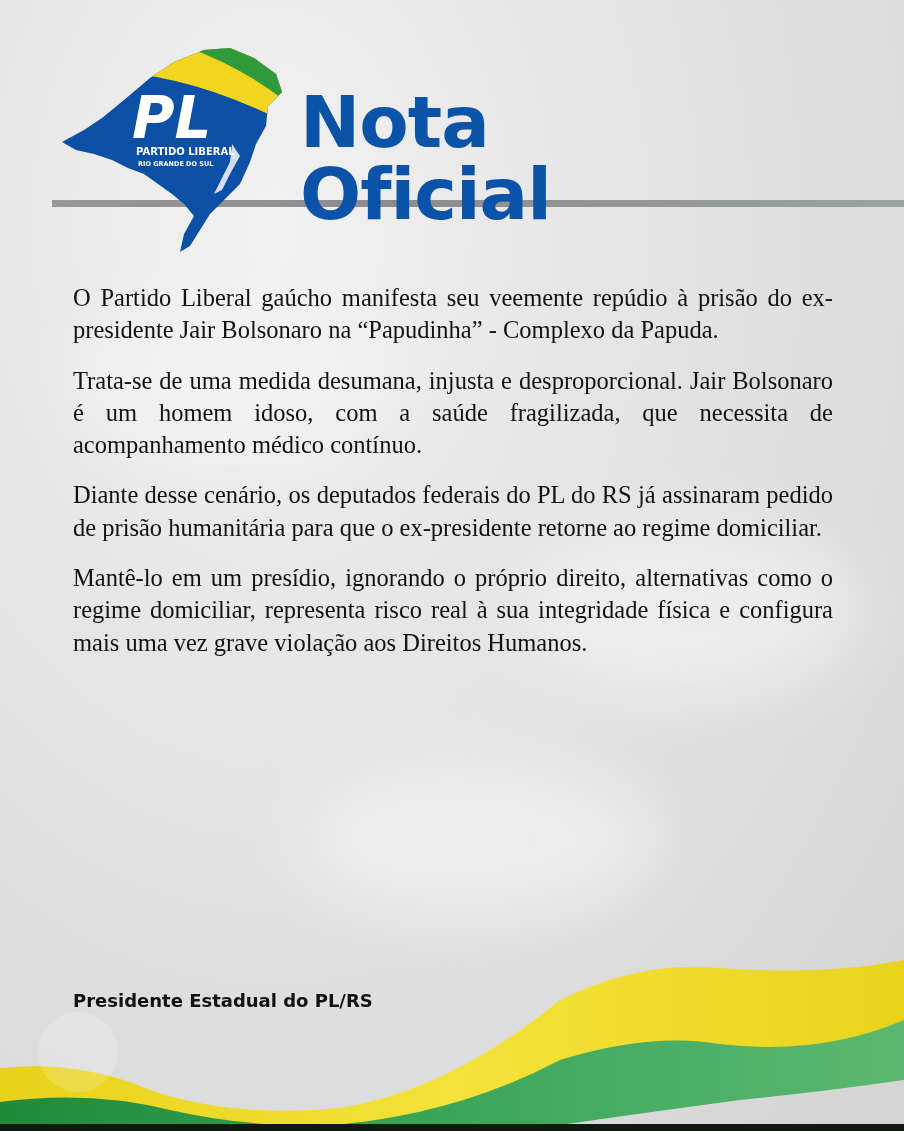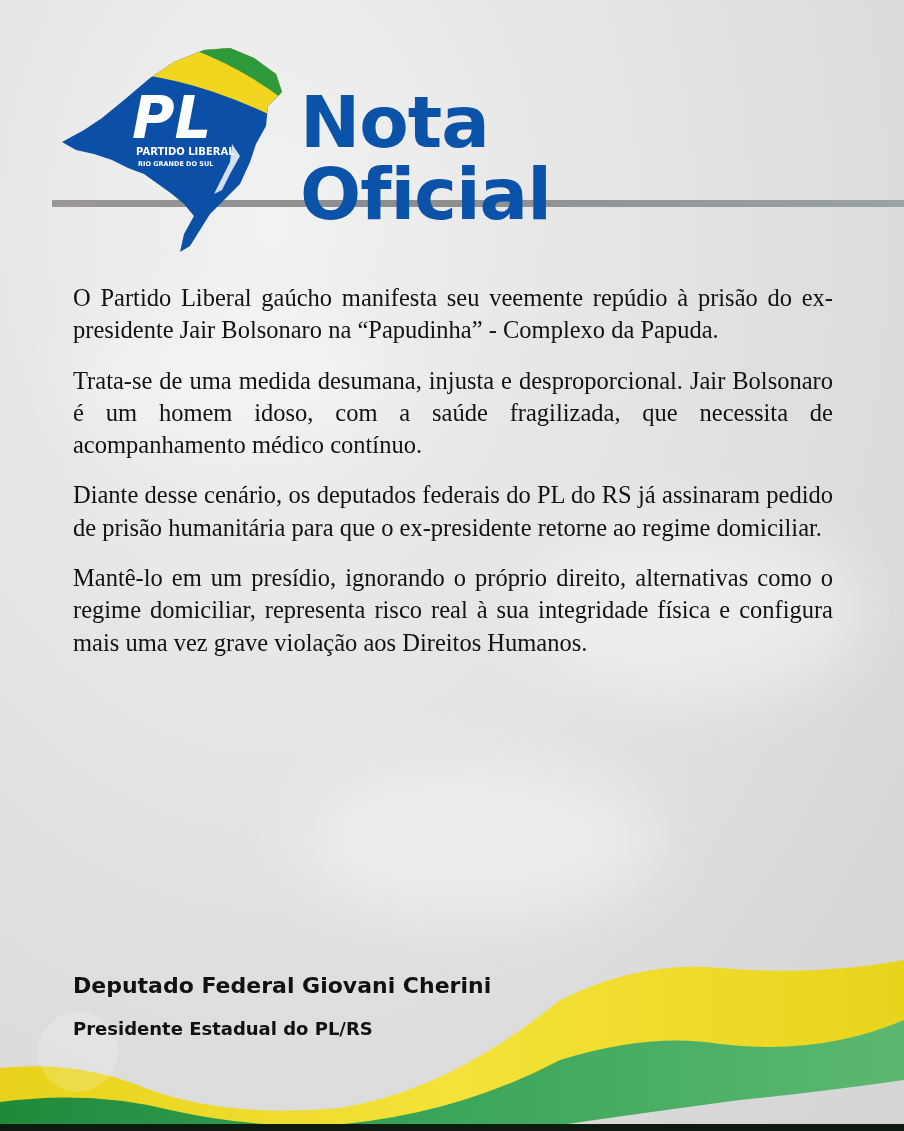--- a/index.html
+++ b/index.html
@@ -87,15 +87,14 @@
     </linearGradient>
   </defs>
   <path d="M0,128 Q80,120 150,150 Q230,178 340,168 Q450,150 560,60 Q640,20 720,28 Q820,36 904,20 L904,110 Q820,120 740,128 Q640,140 540,168 Q420,191 300,191 L0,191 Z" fill="url(#yel)"></path>
   <path d="M0,162 Q90,150 170,170 Q240,186 320,186 Q450,178 560,120 Q650,92 720,104 Q820,116 904,80 L904,140 Q820,152 740,160 Q620,176 520,191 L0,191 Z" fill="url(#grn)"></path>
   <rect x="0" y="184" width="904" height="7" fill="#0e1a10"></rect>
 </svg>
 
 <div class="avatar-ghost"></div>
 
 <div class="signature">
-  <div class="sig-name">Deputado Federal Giovani Cherini</div>
   <div class="sig-role">Presidente Estadual do PL/RS</div>
 </div>
 
 </body></html>

